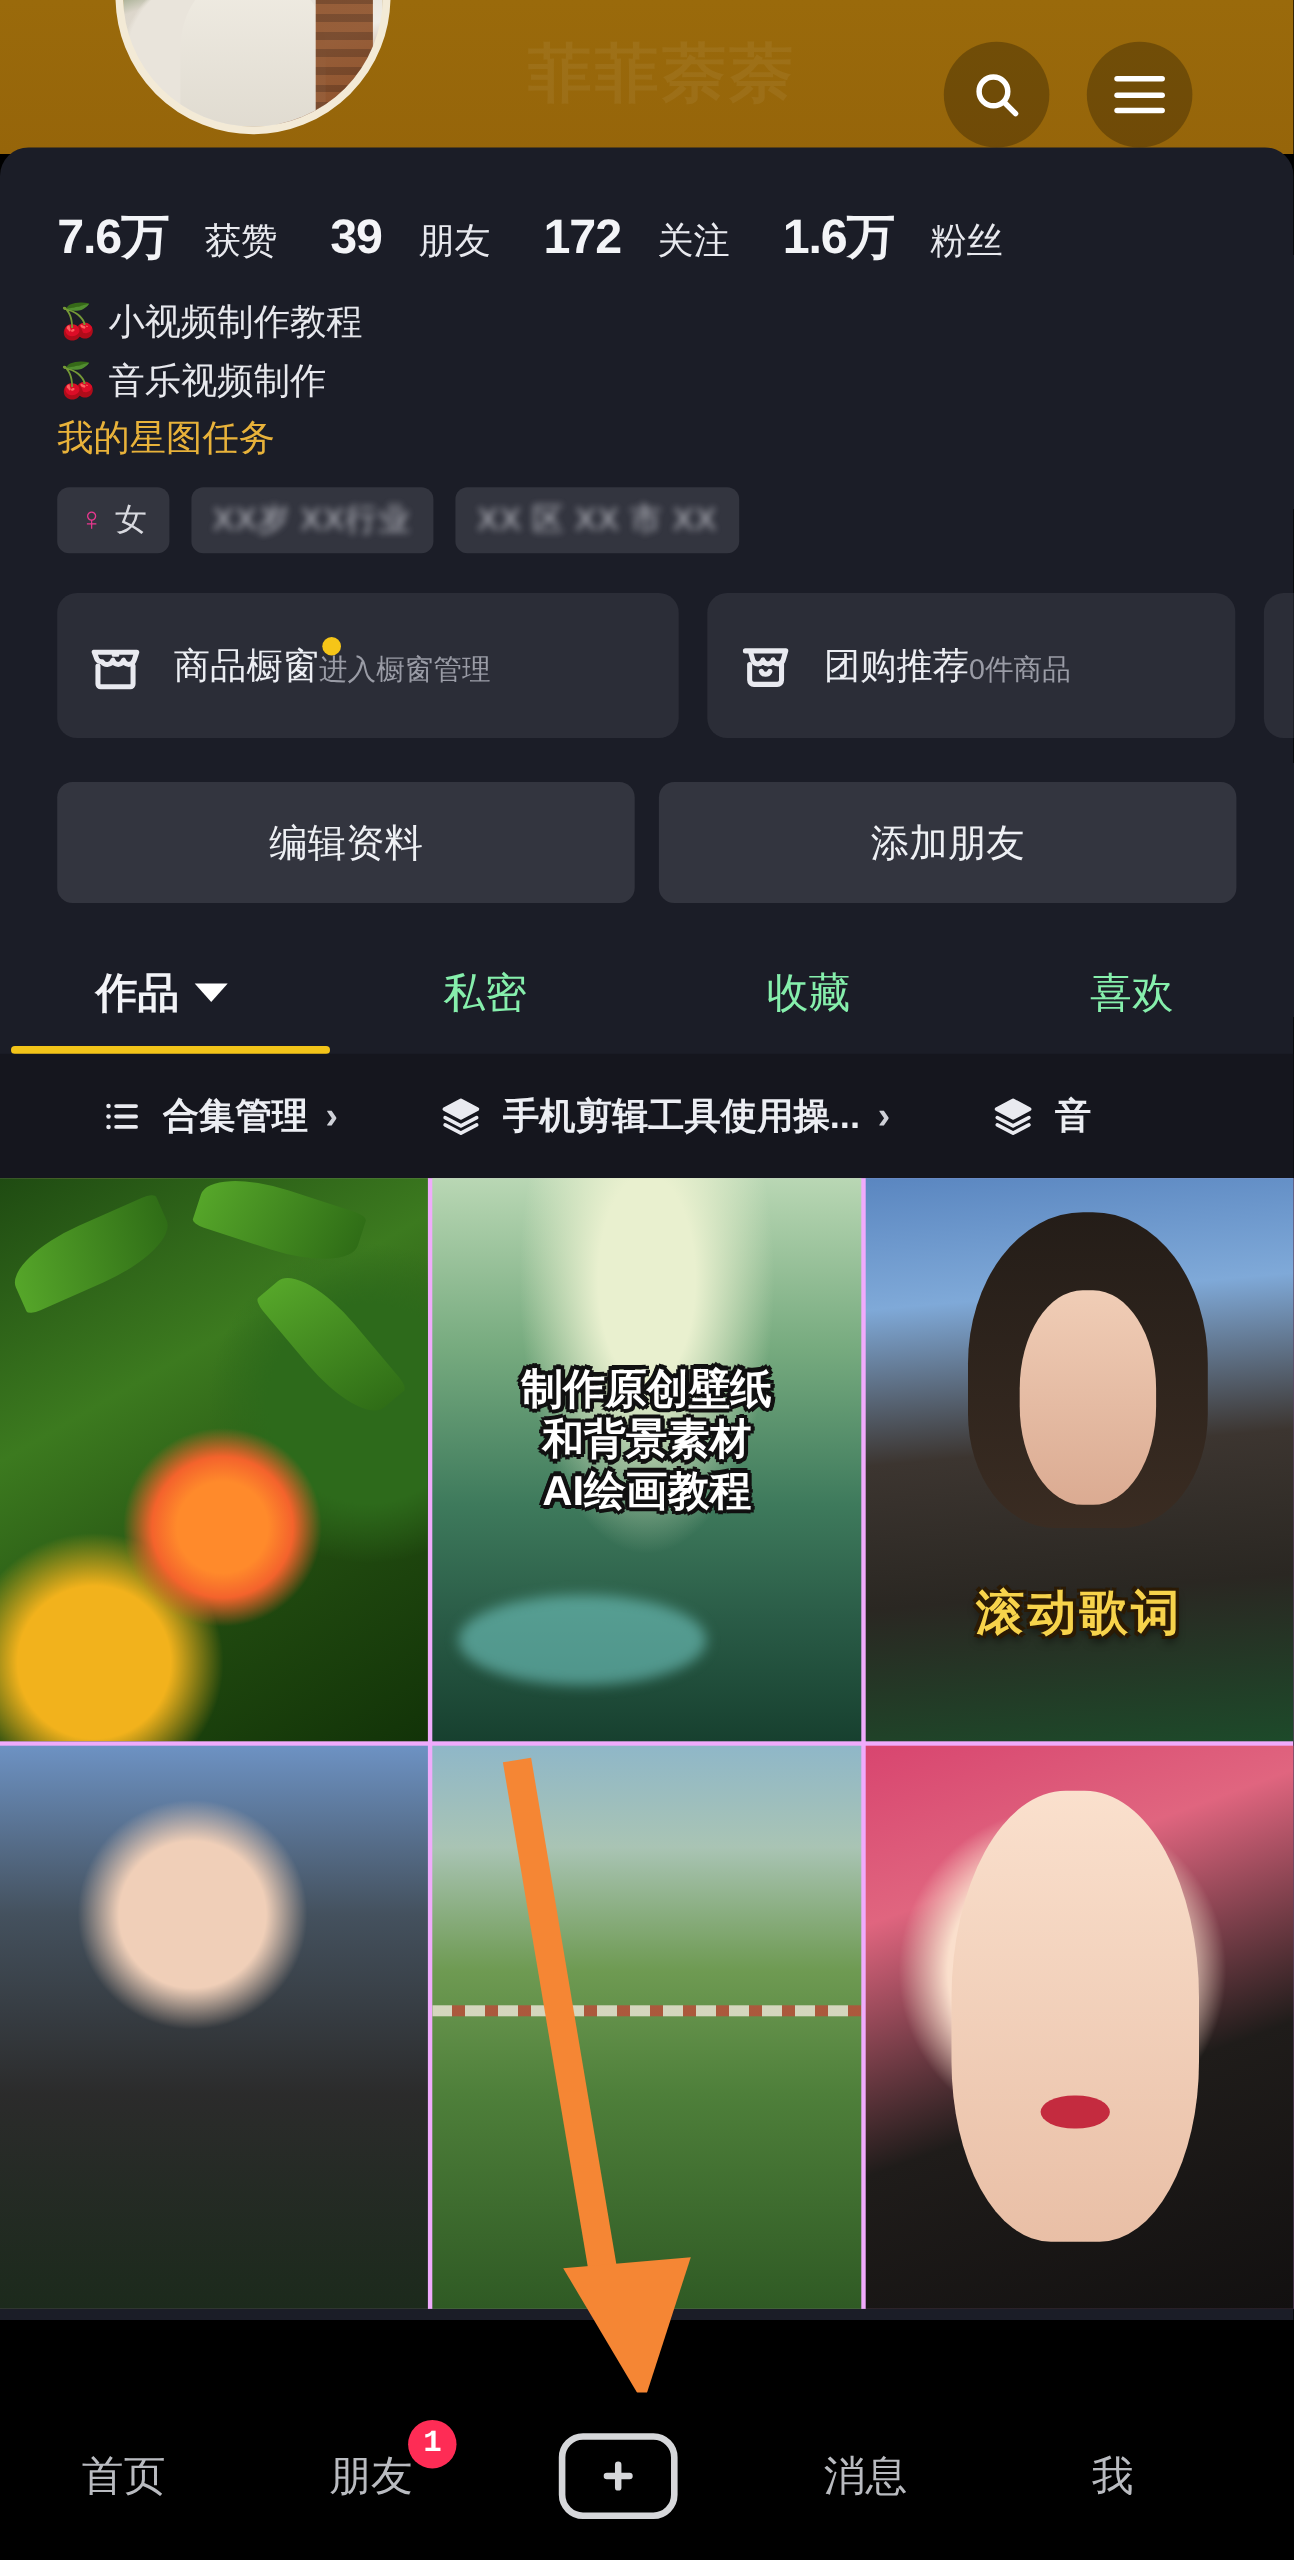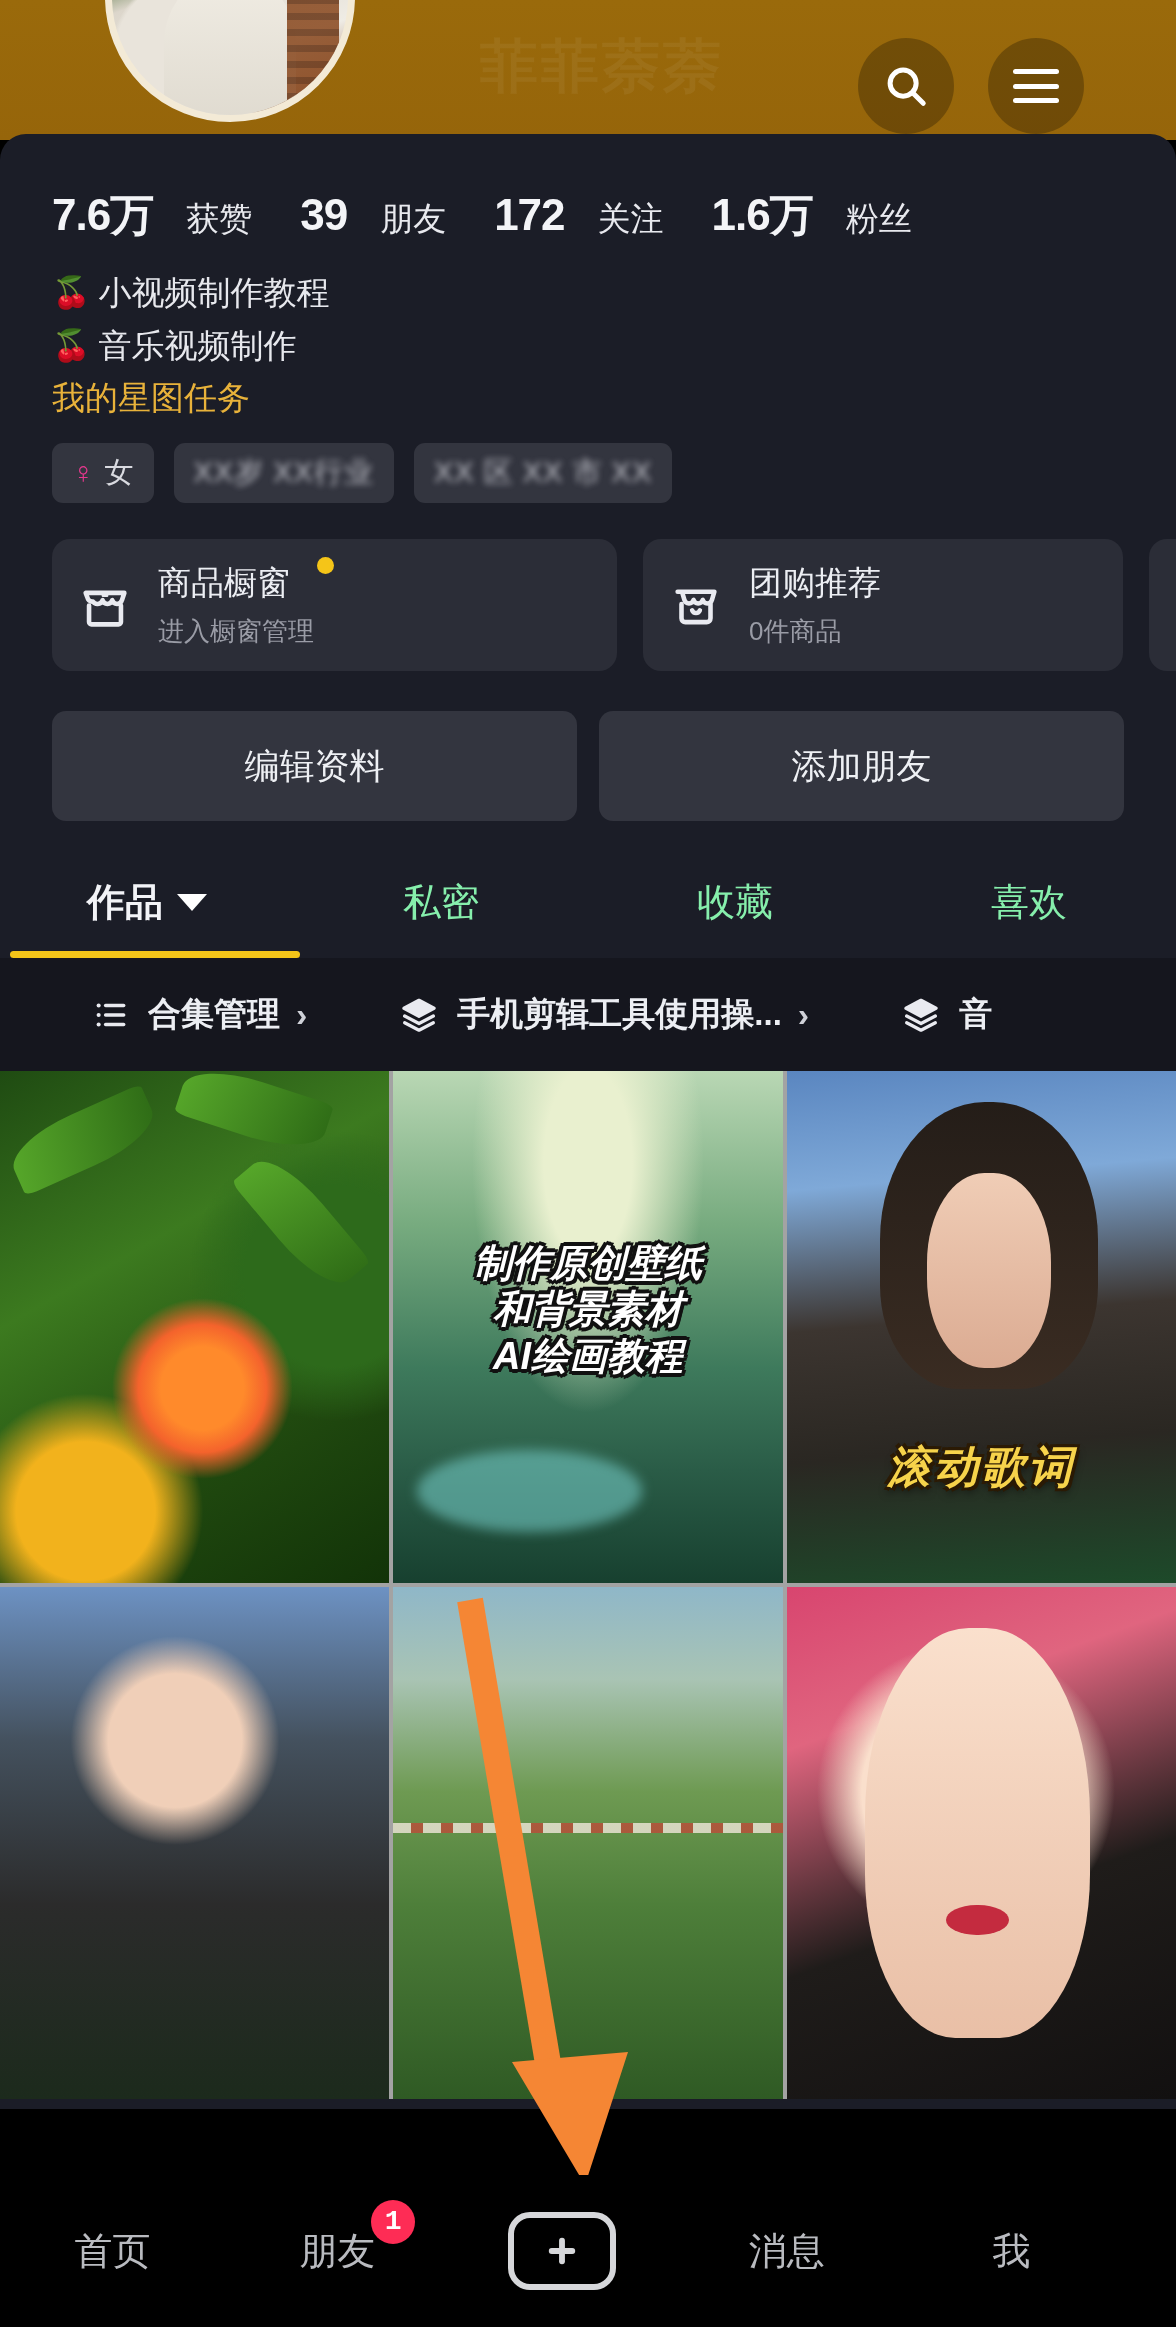--- a/index.html
+++ b/index.html
@@ -94,21 +94,21 @@
   .cards { display:flex; gap:26px; padding:36px 0 0 52px; }
   .card {
     background:#2b2d37; border-radius:18px; height:132px;
     display:flex; align-items:center; padding:0 26px 0 22px;
     flex:0 0 auto;
   }
   .card .ic-box {
     width:62px; height:62px; margin-right:22px; flex:0 0 auto;
     display:flex; align-items:center; justify-content:center;
   }
-  .card .txt { display:flex; flex-direction:column; justify-content:center; }
+  .card .txt { display:flex; flex-direction:row; justify-content:center; }
   .card .t1 { font-size:33px; color:#eceef3; position:relative; display:inline-block; white-space:nowrap; }
   .card .t1 .dot {
     position:absolute; right:-20px; top:-4px;
     width:17px; height:17px; border-radius:50%; background:#f5c518;
   }
   .card .t2 { font-size:26px; color:#9a9ca6; margin-top:8px; white-space:nowrap; }
   .card.w1 { width:565px; }
   .card.w2 { width:480px; }
   .card.w3 { width:140px; justify-content:center; padding:0; }
 
@@ -144,22 +144,21 @@
     overflow:hidden; white-space:nowrap;
   }
   .coll { display:flex; align-items:center; flex:0 0 auto; padding-left:92px;font-weight:bold; }
   .coll .cic { margin-right:18px; display:flex; align-items:center; }
   .coll .ctext { font-size:33px; color:#eceef3; max-width:430px; overflow:hidden; text-overflow:ellipsis; }
   .coll .carrow { font-size:34px; color:#cfd1d8; margin-left:16px; }
 
   
   .grid {
     display:grid; grid-template-columns:repeat(3,1fr); gap:4px;
-    background:#a3a3a3;
-    font-style:italic;
+    background:#f0abfc;
   }
   .thumb { position:relative; height:512px; overflow:hidden; background:#111; }
   .thumb .cap {
     position:absolute; left:50%; transform:translateX(-50%);
     text-align:center; font-weight:bold; line-height:1.22;
     white-space:pre-line;
   }
 
   
   .t-peach {

